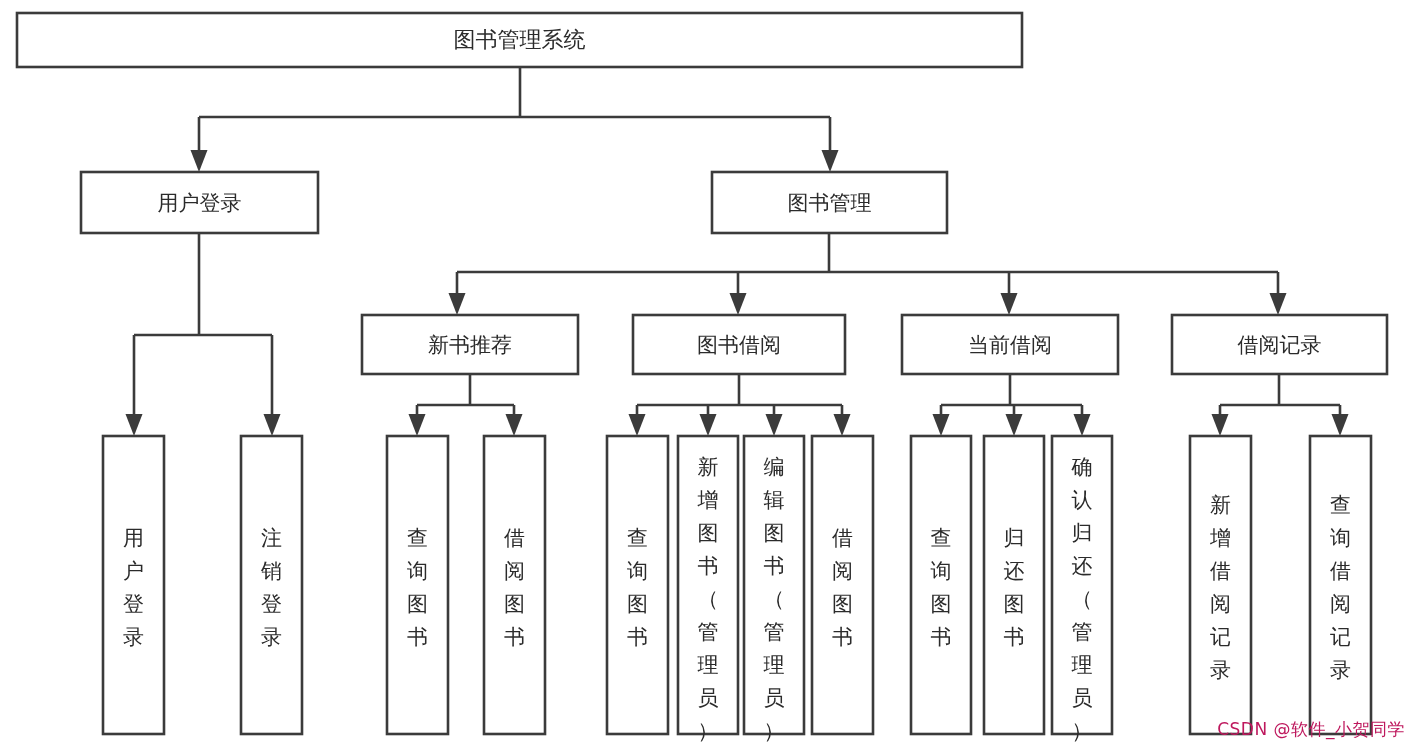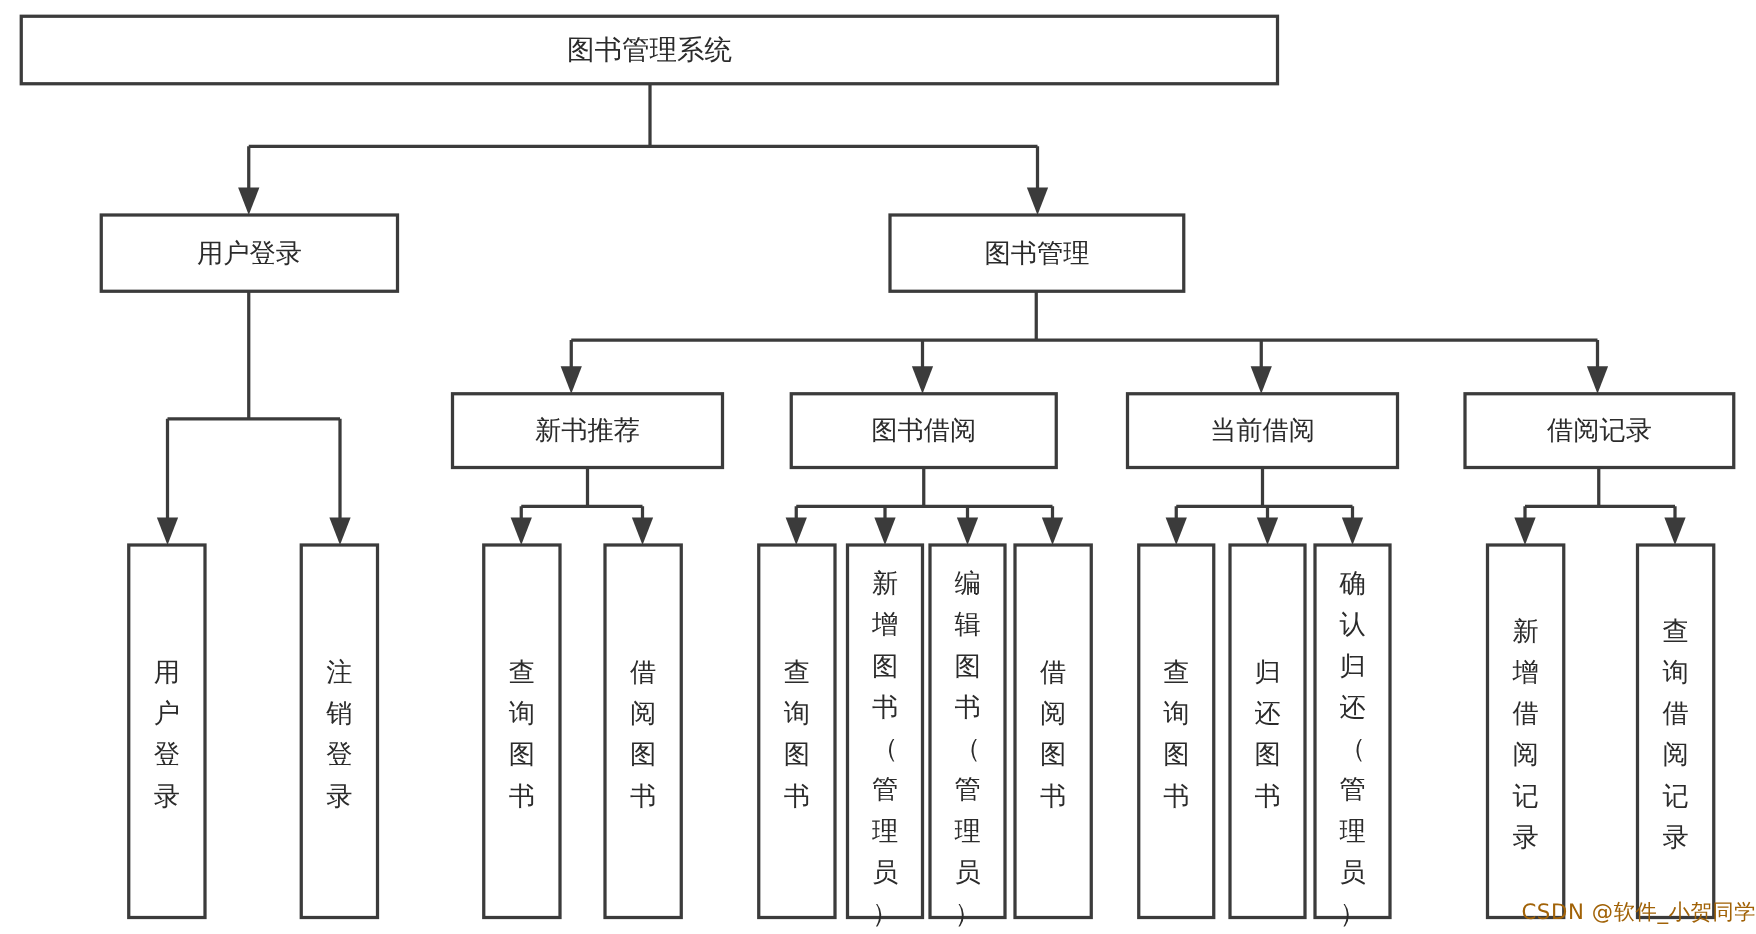--- a/index.html
+++ b/index.html
@@ -55,21 +55,21 @@
     font-family: "DejaVu Sans", "Liberation Sans", sans-serif;
     font-size: 21px;
     text-anchor: middle;
   }
   .watermark {
     position: absolute;
     right: 12px;
     bottom: 6px;
     font-family: "DejaVu Sans", "Liberation Sans", sans-serif;
     font-size: 17px;
-    color: #a16207;
+    color: #be185d;
     white-space: nowrap;
     letter-spacing: 0.5px;
     user-select: none;
   }
 </style>
 </head>
 <body>
 
 <div id="diagram-root">
   <svg id="chart-svg" viewBox="0 0 1405 747">

